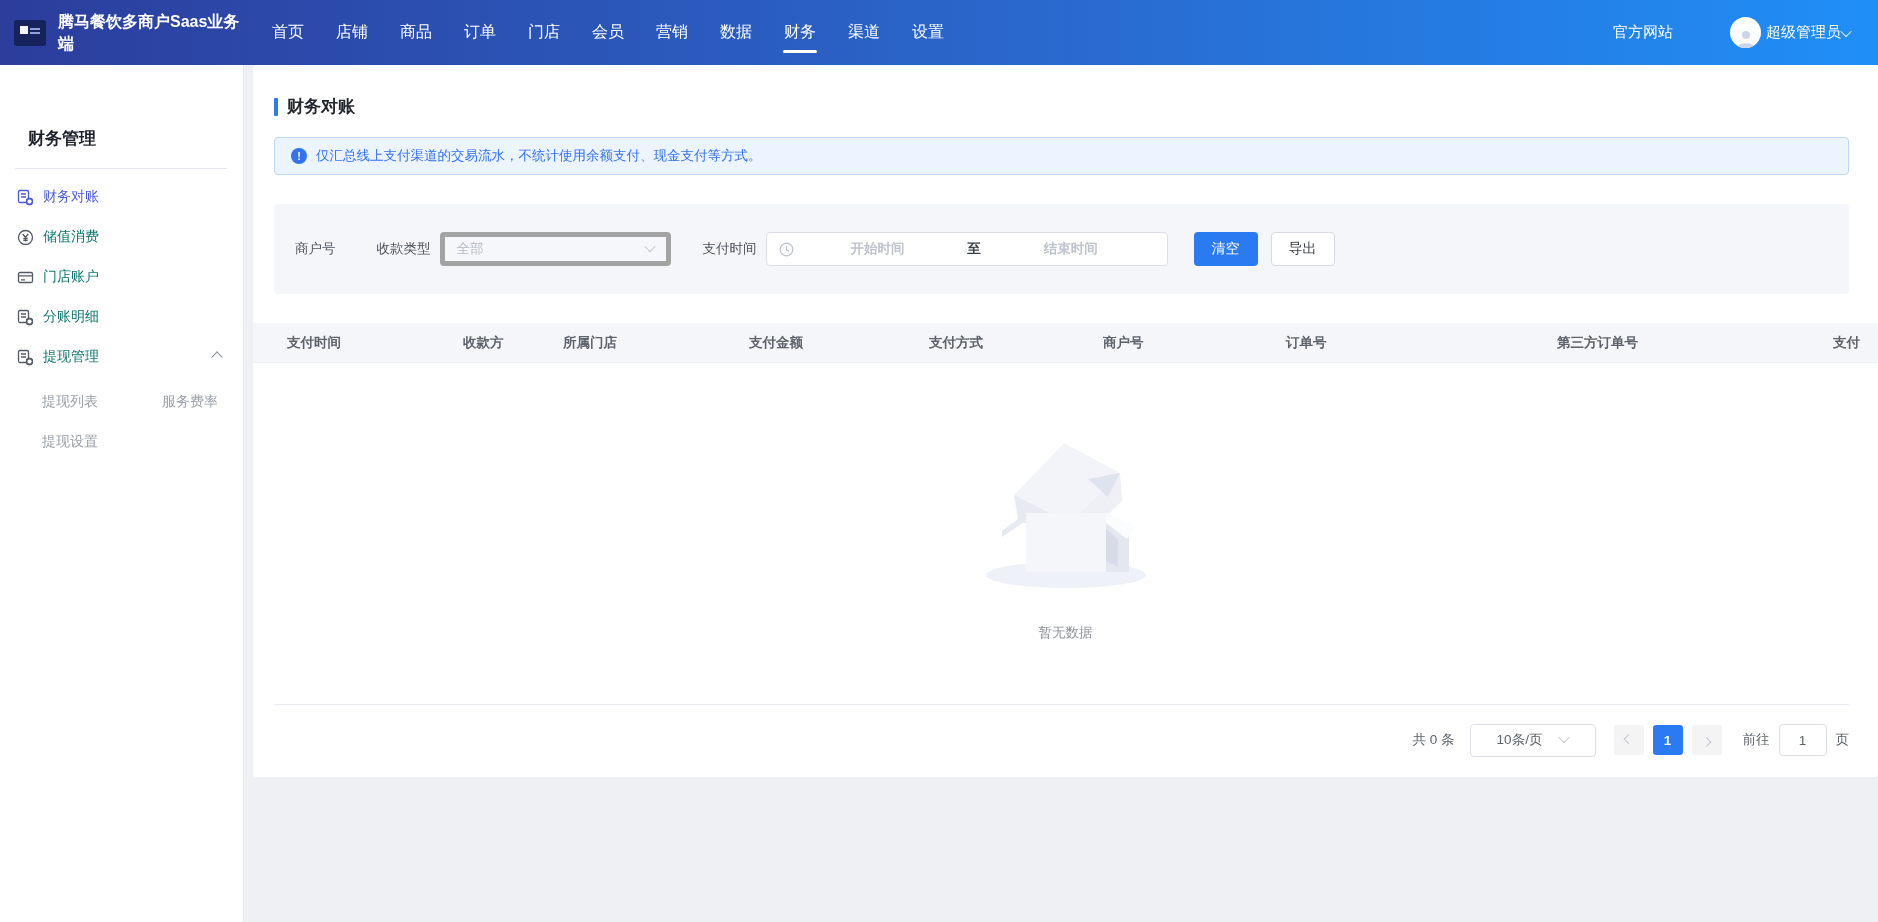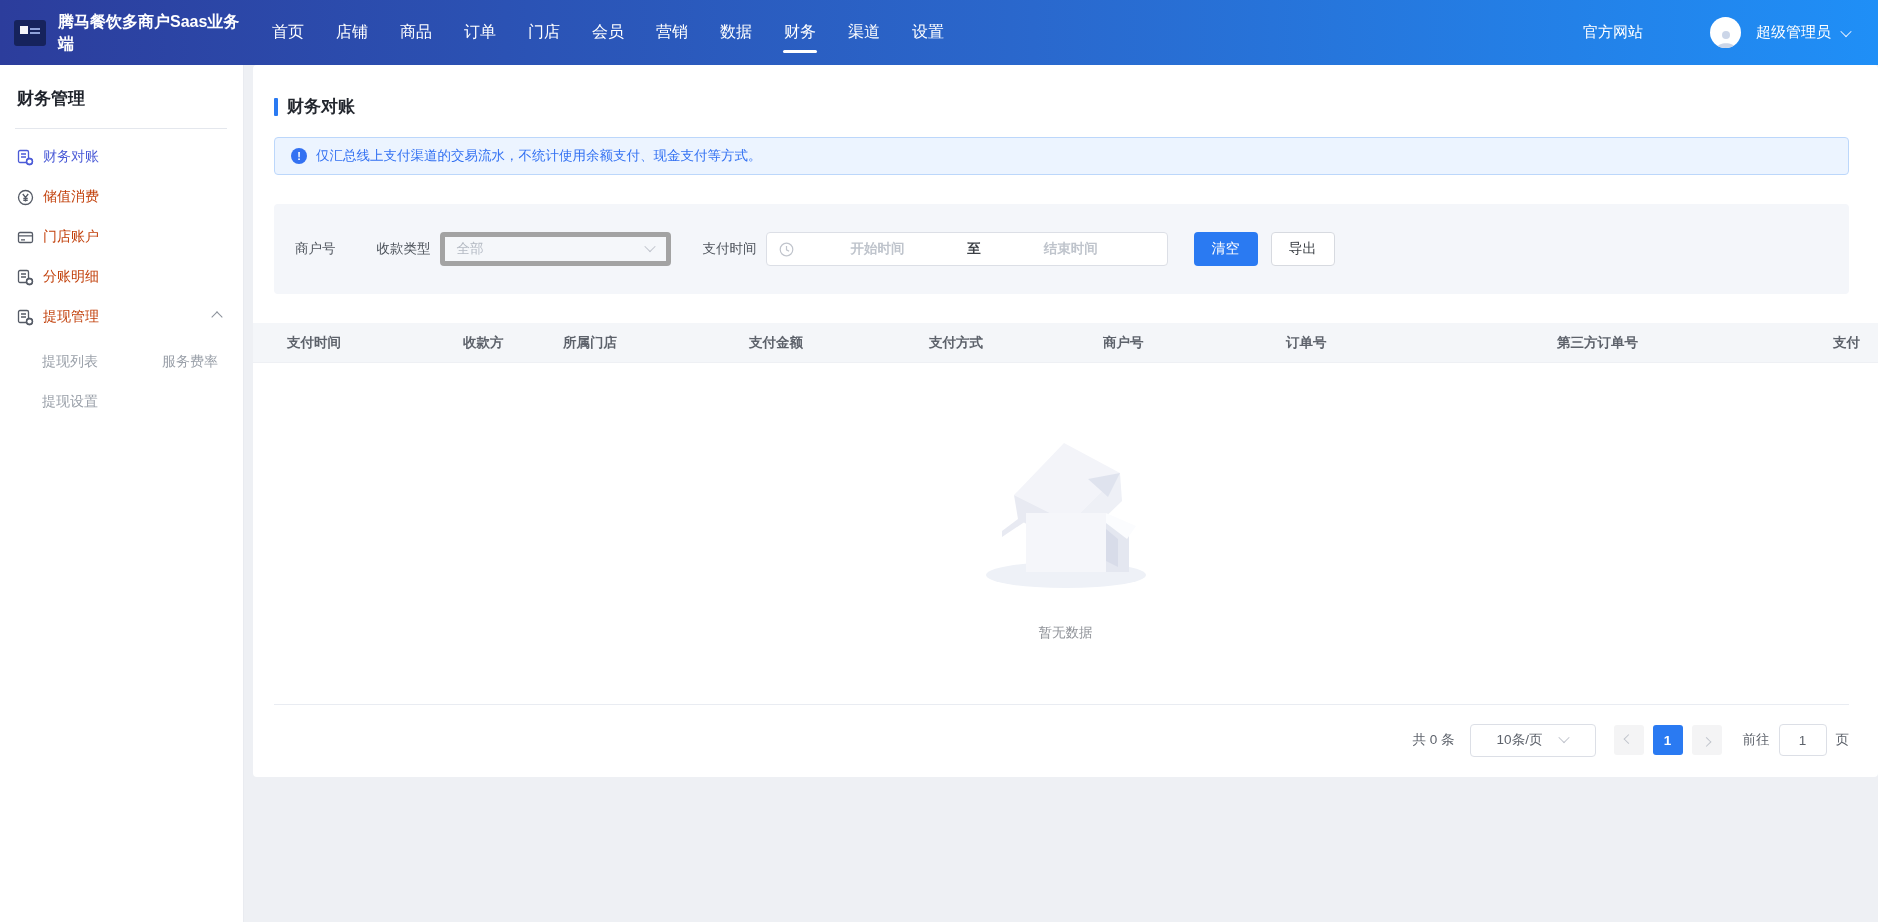--- a/index.html
+++ b/index.html
@@ -26,43 +26,43 @@
   .app-title { margin-left:12px; font-size:16px; font-weight:bold; line-height:1.35; width:190px; }
   .main-nav { display:flex; align-items:center; height:100%; }
   .nav-item {
     position:relative; font-size:16px; color:#fff; text-decoration:none;
     margin-right:32px; height:100%; display:flex; align-items:center; cursor:pointer;
   }
   .nav-item.active::after {
     content:""; position:absolute; left:50%; bottom:12px; transform:translateX(-50%);
     width:34px; height:3px; background:#fff; border-radius:2px;
   }
-  .header-right { position:absolute; right:28px; top:0; height:100%; display:flex; align-items:center; gap:15px; }
+  .header-right { position:absolute; right:28px; top:0; height:100%; display:flex; align-items:center; gap:5px; }
   .site-link { color:#fff; font-size:15px; text-decoration:none; margin-right:52px; cursor:pointer; }
   .avatar {
     width:31px; height:31px; border-radius:50%; background:#fff;
     display:flex; align-items:flex-end; justify-content:center; overflow:hidden;
   }
   .user-name { font-size:15px; }
   .chev { display:inline-block; width:8px; height:8px; border-right:1.6px solid currentColor; border-bottom:1.6px solid currentColor; }
   .chev.down { transform:rotate(45deg) translate(-1px,-1px); }
   .chev.up { transform:rotate(-135deg); }
   .user-chev { color:#e8f1ff; margin-left:-4px; }
 
   
   .sidebar {
     position:absolute; top:65px; left:0; width:244px; height:857px;
     background:#fff; border-right:1px solid #e9ebf0;
   }
-  .sidebar-title { font-size:17px; font-weight:bold; color:#1d2129; padding:22px 0 0 17px; }
+  .sidebar-title { font-size:17px; font-weight:bold; color:#1d2129; padding:22px 0 0 28px;margin-top:40px; }
   .sidebar-divider { height:1px; background:#e4e7ed; margin:18px 16px 0 15px; }
   .menu { list-style:none; margin-top:8px; }
   .menu-item {
     height:40px; display:flex; align-items:center; padding:0 18px 0 17px;
-    color:#c2410c; font-size:14px; cursor:pointer; position:relative;
+    color:#0f766e; font-size:14px; cursor:pointer; position:relative;
   }
   .menu-item .mi-icon { width:17px; height:17px; margin-right:9px; color:#555b66; flex:0 0 auto; }
   .menu-item.active, .menu-item.active .mi-icon { color:#4b5bd7; }
   .menu-item .expand-chev { position:absolute; right:22px; color:#8a909a; }
   .submenu { margin-top:4px; }
   .submenu-row { display:flex;gap:24px; }
   .submenu-item {
     height:40px; line-height:40px; color:#9aa0a9; font-size:14px; cursor:pointer;
     padding-left:42px; min-width:138px;
   }

